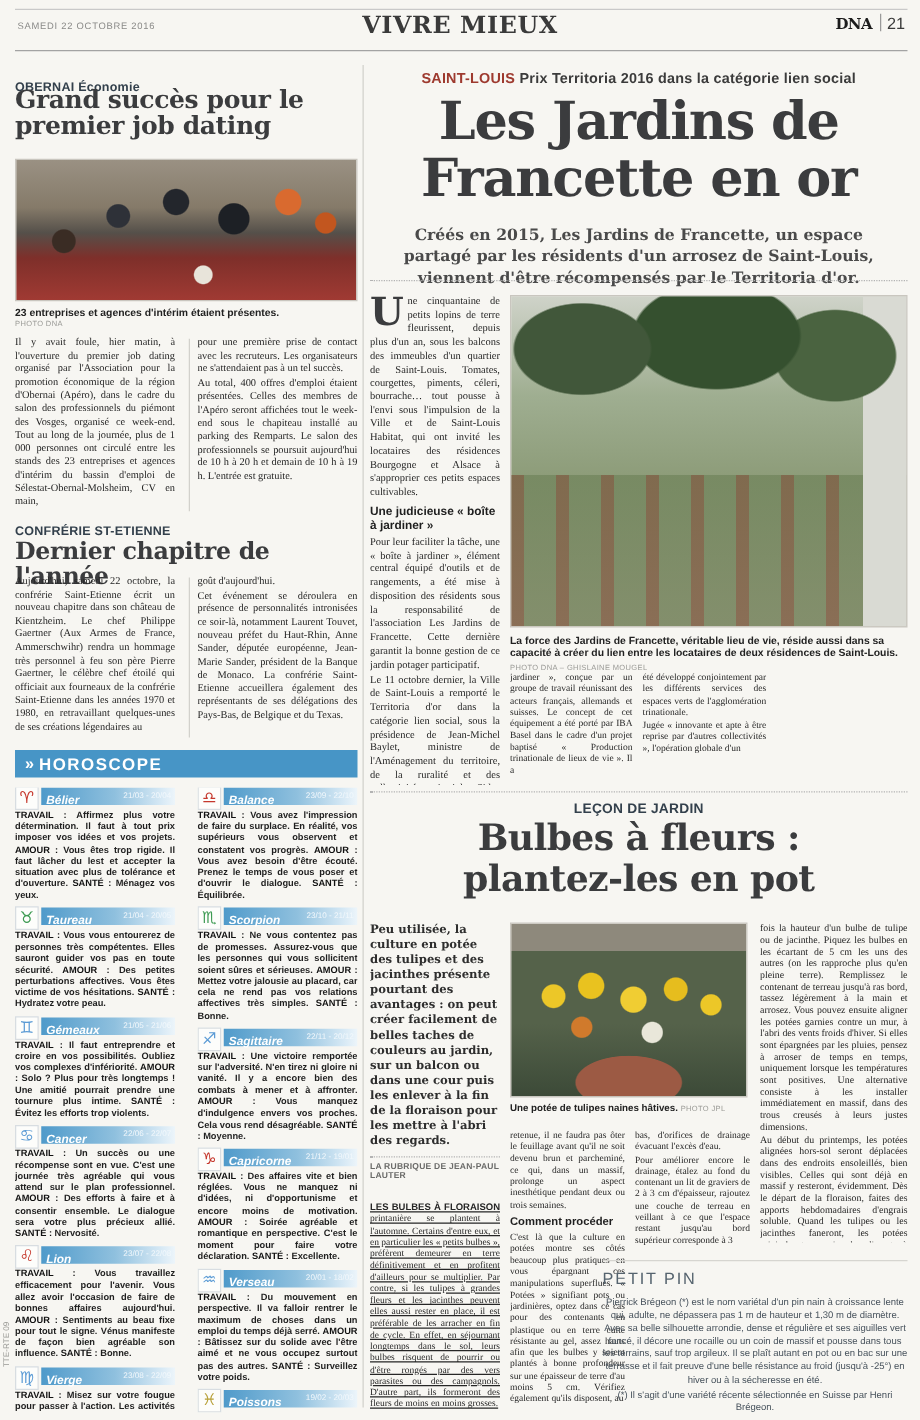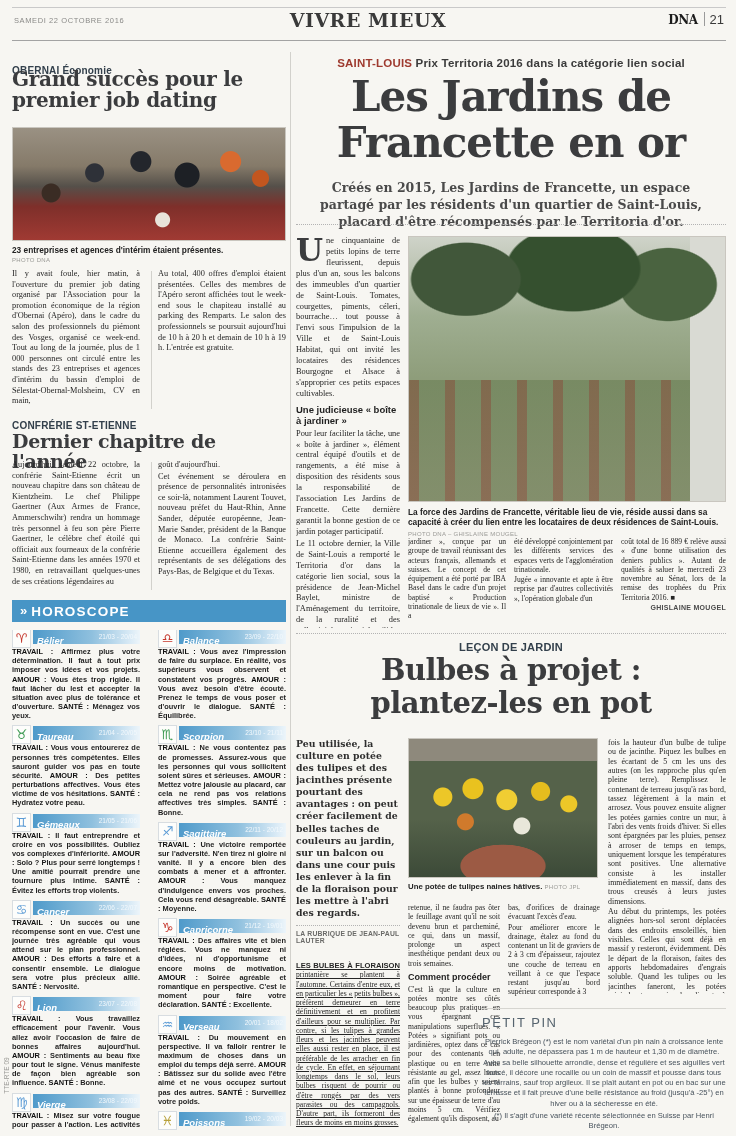--- a/index.html
+++ b/index.html
@@ -117,20 +117,21 @@
   </div>
   <div class="abs headline hl-small" style="left:12px; top:69px; width:260px;">Grand succès pour le premier job dating</div>
   <div class="photo photo-jobdating" style="left:12px; top:127px; width:274px; height:114px;"></div>
   <div class="abs caption" style="left:12px; top:245px; width:274px;">23 entreprises et agences d'intérim étaient présentes.</div>
   <div class="abs credit" style="left:12px; top:257px;">PHOTO DNA</div>
   <div class="abs body-txt" style="left:12px; top:269px; width:128px; height:146px; overflow:hidden;">
     <p>Il y avait foule, hier matin, à l'ouverture du premier job dating organisé par l'Association pour la promotion économique de la région d'Obernai (Apéro), dans le cadre du salon des professionnels du piémont des Vosges, organisé ce week-end. Tout au long de la journée, plus de 1 000 personnes ont circulé entre les stands des 23 entreprises et agences d'intérim du bassin d'emploi de Sélestat-Obernal-Molsheim, CV en main,</p>
   </div>
   <div class="rule-v" style="left:151px; top:271px; height:138px;"></div>
   <div class="abs body-txt" style="left:158px; top:269px; width:128px; height:146px; overflow:hidden;">
+    <p>pour une première prise de contact avec les recruteurs. Les organisateurs ne s'attendaient pas à un tel succès.</p>
     <p>Au total, 400 offres d'emploi étaient présentées. Celles des membres de l'Apéro seront affichées tout le week-end sous le chapiteau installé au parking des Remparts. Le salon des professionnels se poursuit aujourd'hui de 10 h à 20 h et demain de 10 h à 19 h. L'entrée est gratuite.</p>
   </div>
 
   <div class="abs kicker" style="left:12px; top:420px;">CONFRÉRIE ST-ETIENNE</div>
   <div class="abs headline hl-conf" style="left:12px; top:432px; width:274px;">Dernier chapitre de l'année</div>
   <div class="abs body-txt" style="left:12px; top:460px; width:128px; height:134px; overflow:hidden;">
     <p>Aujourd'hui, samedi 22 octobre, la confrérie Saint-Etienne écrit un nouveau chapitre dans son château de Kientzheim. Le chef Philippe Gaertner (Aux Armes de France, Ammerschwihr) rendra un hommage très personnel à feu son père Pierre Gaertner, le célèbre chef étoilé qui officiait aux fourneaux de la confrérie Saint-Etienne dans les années 1970 et 1980, en retravaillant quelques-unes de ses créations légendaires au</p>
   </div>
   <div class="rule-v" style="left:151px; top:462px; height:128px;"></div>
   <div class="abs body-txt" style="left:158px; top:460px; width:128px; height:134px; overflow:hidden;">
@@ -176,21 +177,21 @@
   <div class="sign">
     <div class="sign-head">
       <span class="sign-icon" style="color: rgb(91, 155, 213);">♊</span>
       <div class="sign-bar">
         <span class="sign-name">Gémeaux</span>
         <span class="sign-dates">21/05 - 21/06</span>
       </div>
     </div>
     <p class="sign-text">
       <b class="hl-t">TRAVAIL :</b> <span class="tx-t">Il faut entreprendre et croire en vos possibilités. Oubliez vos complexes d'infériorité.</span>
-      <b class="hl-a">AMOUR :</b> <span class="tx-a">Solo ? Plus pour serré longtemps ! Une amitié pourrait prendre une tournure plus intime.</span>
+      <b class="hl-a">AMOUR :</b> <span class="tx-a">Solo ? Plus pour très longtemps ! Une amitié pourrait prendre une tournure plus intime.</span>
       <b class="hl-s">SANTÉ :</b> <span class="tx-s">Évitez les efforts trop violents.</span>
     </p>
   </div>
 
   <div class="sign">
     <div class="sign-head">
       <span class="sign-icon" style="color: rgb(91, 155, 213);">♋</span>
       <div class="sign-bar">
         <span class="sign-name">Cancer</span>
         <span class="sign-dates">22/06 - 22/07</span>
@@ -326,21 +327,21 @@
 </div>
 
   <div class="abs kicker" style="left:296px; top:57px; width:430px; text-align:center; font-size:11.5px;">
     <span class="loc-red">SAINT-LOUIS</span>
     <span style="font-weight:600; color:#3b3b3b;">Prix Territoria 2016 dans la catégorie lien social</span>
   </div>
   <div class="abs headline hl-big" style="left:296px; top:74px; width:430px;">
     <div>Les Jardins de</div>
     <div>Francette en or</div>
   </div>
-  <div class="abs standfirst" style="left:306px; top:180px; width:410px;">Créés en 2015, Les Jardins de Francette, un espace partagé par les résidents d'un quartier de Saint-Louis, placard d'être récompensés par le Territoria d'or.</div>
+  <div class="abs standfirst" style="left:306px; top:180px; width:410px;">Créés en 2015, Les Jardins de Francette, un espace partagé par les résidents d'un arrosez de Saint-Louis, viennent d'être récompensés par le Territoria d'or.</div>
   <div class="dotrule" style="left:296px; top:224px; width:430px;"></div>
 
   <div class="abs body-txt" style="left:296px; top:236px; width:104px; height:392px; overflow:hidden; font-size:8.4px; line-height:1.3;">
     <p><span class="dropcap">U</span><span>ne cinquantaine de petits lopins de terre fleurissent, depuis plus d'un an, sous les balcons des immeubles d'un quartier de Saint-Louis. Tomates, courgettes, piments, céleri, bourrache… tout pousse à l'envi sous l'impulsion de la Ville et de Saint-Louis Habitat, qui ont invité les locataires des résidences Bourgogne et Alsace à s'approprier ces petits espaces cultivables.</span></p>
     <div class="subhead">Une judicieuse « boîte à jardiner »</div>
     <p>Pour leur faciliter la tâche, une « boîte à jardiner », élément central équipé d'outils et de rangements, a été mise à disposition des résidents sous la responsabilité de l'association Les Jardins de Francette. Cette dernière garantit la bonne gestion de ce jardin potager participatif.</p>
     <p>Le 11 octobre dernier, la Ville de Saint-Louis a remporté le Territoria d'or dans la catégorie lien social, sous la présidence de Jean-Michel Baylet, ministre de l'Aménagement du territoire, de la ruralité et des collectivités territoriales. Si les jardins partagés ne sont pas nouveaux, le jury de l'Observatoire Territoria a été séduit par cette judicieuse « boîte à</p>
   </div>
 
   <div class="photo photo-garden" style="left:408px; top:236px; width:318px; height:266px;"></div>
@@ -349,30 +350,26 @@
     <span class="credit">PHOTO DNA – GHISLAINE MOUGEL</span>
   </div>
 
   <div class="abs small-col" style="left:408px; top:537px; width:98px; height:92px; overflow:hidden;">
     <p>jardiner », conçue par un groupe de travail réunissant des acteurs français, allemands et suisses. Le concept de cet équipement a été porté par IBA Basel dans le cadre d'un projet baptisé « Production trinationale de lieux de vie ». Il a</p>
   </div>
   <div class="abs small-col" style="left:514px; top:537px; width:99px; height:92px; overflow:hidden;">
     <p>été développé conjointement par les différents services des espaces verts de l'agglomération trinationale.</p>
     <p>Jugée « innovante et apte à être reprise par d'autres collectivités », l'opération globale d'un</p>
   </div>
-  <div class="abs small-col" style="left:621px; top:537px; width:105px; height:92px; overflow:hidden;">
-    <p>coût total de 16 889 € relève aussi « d'une bonne utilisation des deniers publics ». Autant de qualités à saluer le mercredi 23 novembre au Sénat, lors de la remise des trophées du Prix Territoria 2016. ■</p>
-    <div class="author">GHISLAINE MOUGEL</div>
-  </div>
 
   <div class="dotrule" style="left:296px; top:633px; width:430px;"></div>
 
   <div class="abs kicker" style="left:296px; top:641px; width:430px; text-align:center; font-size:11px;">LEÇON DE JARDIN</div>
   <div class="abs headline hl-med" style="left:296px; top:654px; width:430px;">
-    <div>Bulbes à projet :</div>
+    <div>Bulbes à fleurs :</div>
     <div>plantez-les en pot</div>
   </div>
 
   <div class="abs" style="left:296px; top:738px; width:104px; height:390px; overflow:hidden;">
     <div class="intro-bold">Peu utilisée, la culture en potée des tulipes et des jacinthes présente pourtant des avantages : on peut créer facilement de belles taches de couleurs au jardin, sur un balcon ou dans une cour puis les enlever à la fin de la floraison pour les mettre à l'abri des regards.</div>
     <div class="dotrule" style="position:static; margin:6px 0 4px;"></div>
     <div class="rubrique">LA RUBRIQUE DE JEAN-PAUL LAUTER</div>
     <div class="small-col" style="margin-top:17px;text-decoration:underline;">
       <p><span class="lead-caps">LES BULBES À FLORAISON</span> <span>printanière se plantent à l'automne. Certains d'entre eux, et en particulier les « petits bulbes », préfèrent demeurer en terre définitivement et en profitent d'ailleurs pour se multiplier. Par contre, si les tulipes à grandes fleurs et les jacinthes peuvent elles aussi rester en place, il est préférable de les arracher en fin de cycle. En effet, en séjournant longtemps dans le sol, leurs bulbes risquent de pourrir ou d'être rongés par des vers parasites ou des campagnols. D'autre part, ils formeront des fleurs de moins en moins grosses.</span></p>
       <p>À cela s'ajoute l'attente du dessèchement du feuillage, phase</p>

